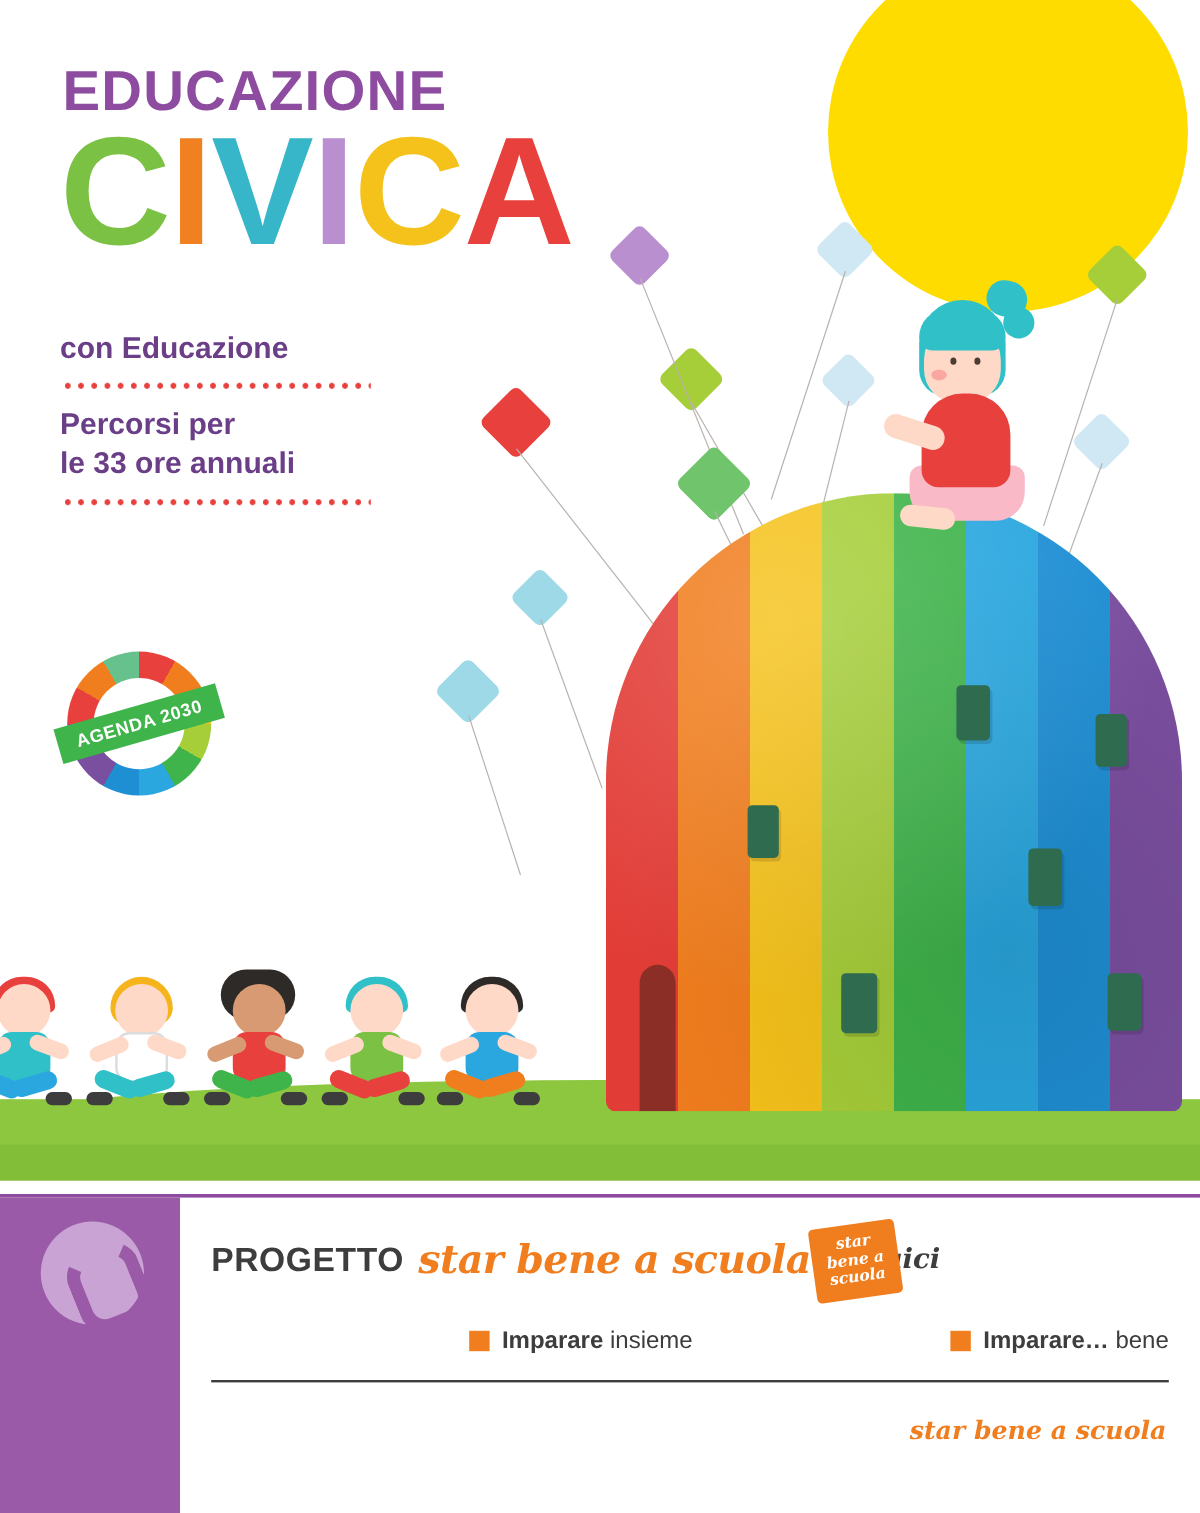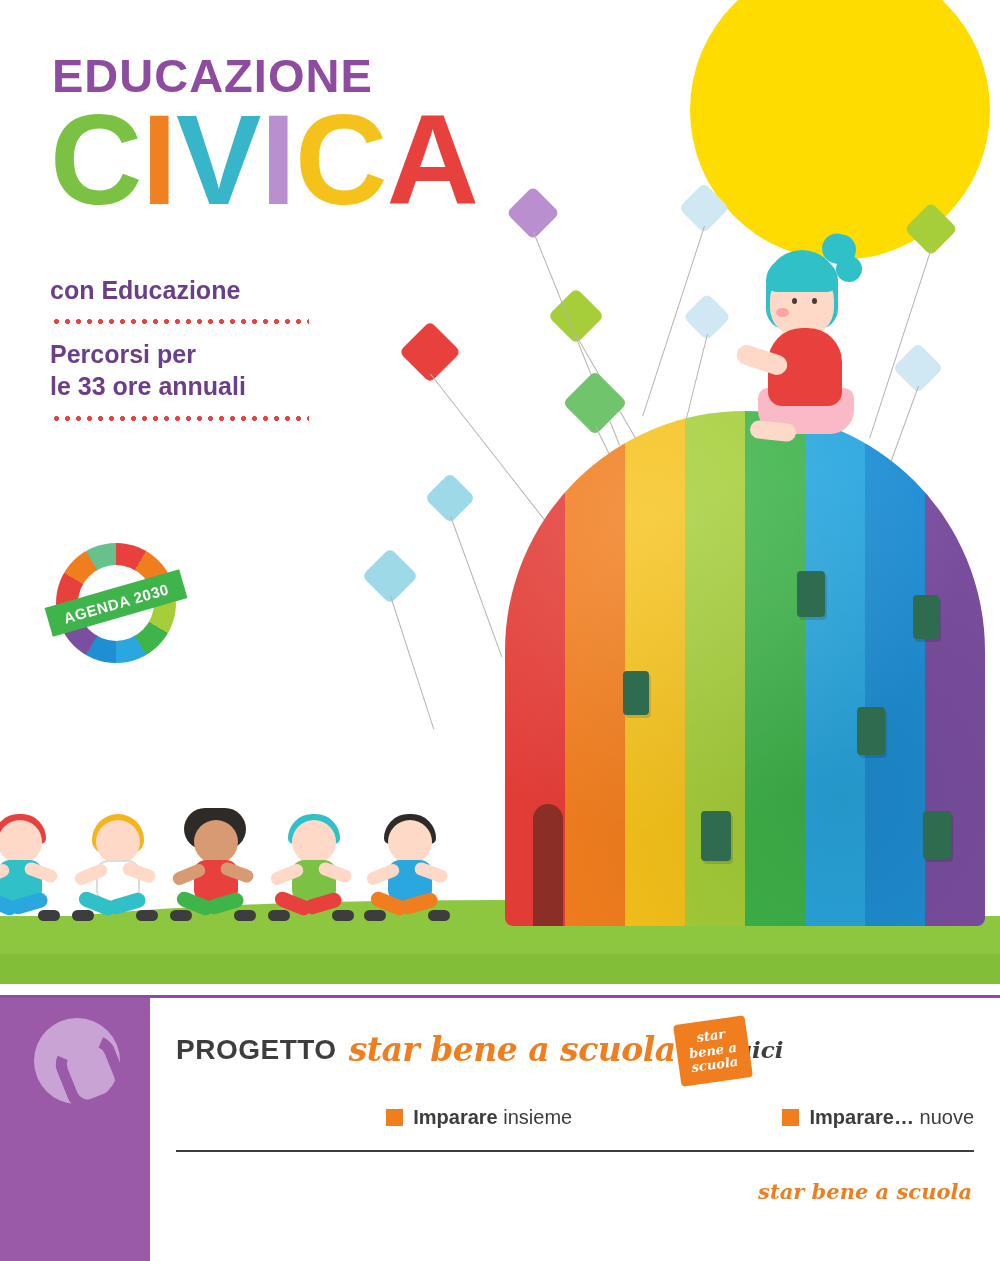--- a/index.html
+++ b/index.html
@@ -645,21 +645,21 @@
       <div class="bullet-sep"></div>
       <div class="bullet-item">
         <span class="sq"></span>
         <span><b>Imparare</b>
         <span>insieme</span></span>
       </div>
       <div class="bullet-sep"></div>
       <div class="bullet-item">
         <span class="sq"></span>
         <span><b>Imparare…</b>
-        <span>nuove</span></span>
+        <span>bene</span></span>
       </div>
     </div>
 
     <div class="hr"></div>
 
     <div class="giunti">
       <div class="line2">star bene a scuola</div>
     </div>
   </div>
 </div>

